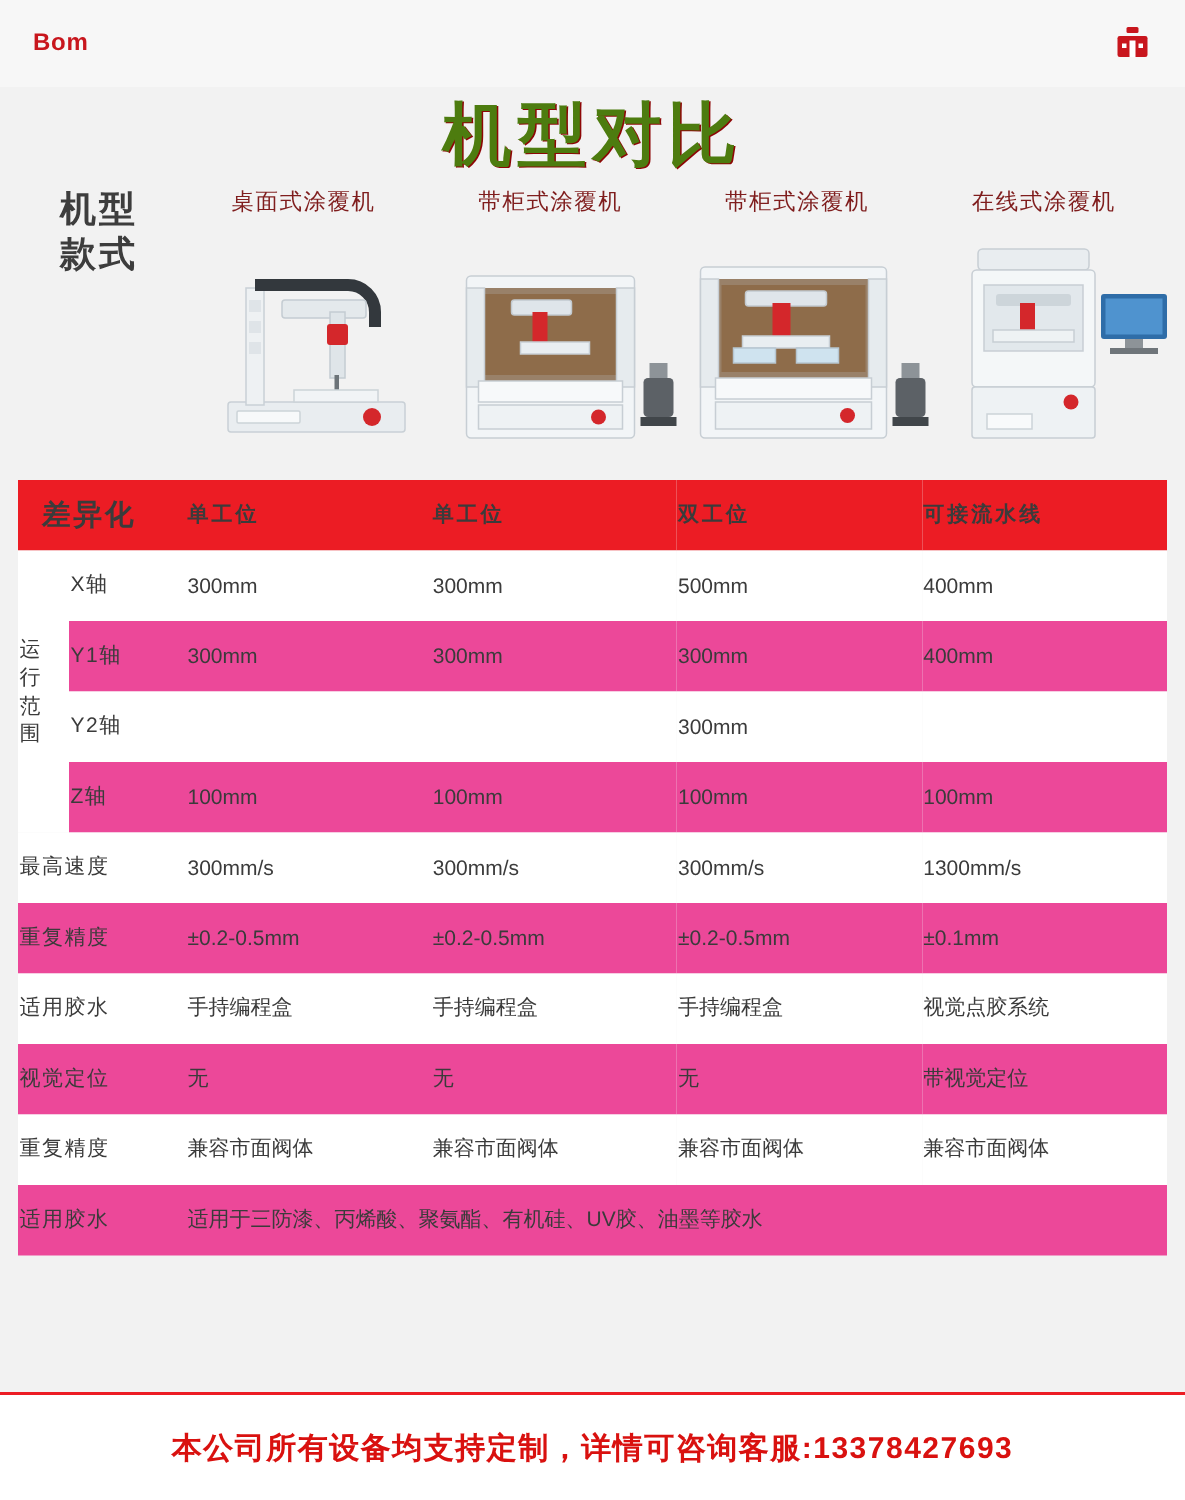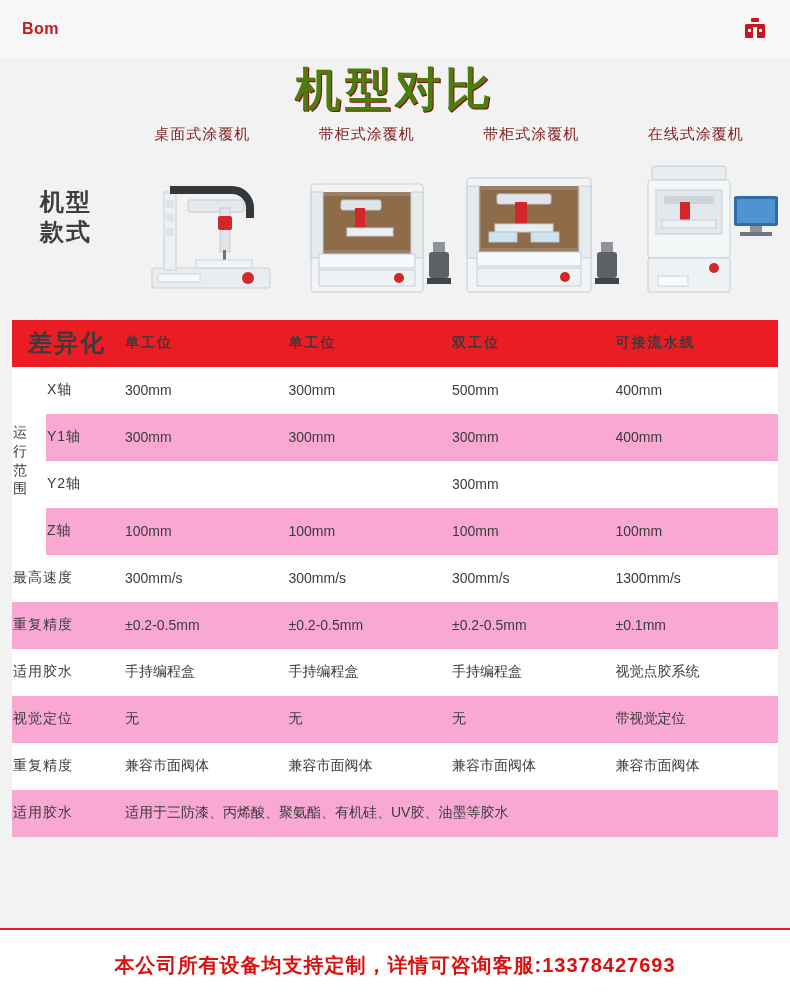--- a/index.html
+++ b/index.html
@@ -53,21 +53,21 @@
 
   
   .machine-head {
     display: flex;
     padding: 10px 12px 0 12px;
   }
   .mh-label {
     width: 108px;
     flex: 0 0 108px;
     display: flex;
-    align-items: center;
+    align-items: flex-start;
     justify-content: center;
   }
   .mh-label span {
     font-size: 24px;
     font-weight: bold;
     color: #3d3d3d;
     line-height: 1.25;
     letter-spacing: 2px;
     display: block;
     text-align: center;
@@ -110,38 +110,38 @@
   }
   .hdr td {
     background: #ec1c24;
     color: #fff;
     font-size: 19px;
     font-weight: bold;
     height: 62px;
     letter-spacing: 2px;
   }
   .hdr td.first {
-    font-size: 24px;
+    font-size: 19px;
     text-align: left;
     padding-left: 16px;
     letter-spacing: 2px;
   }
   .rowlabel {
     font-size: 14px;
     color: #3b3b3b;
     letter-spacing: 1px;
   }
   .grp {
     width: 34px;
     font-size: 14px;
     line-height: 1.35;
     letter-spacing: 1px;
     color: #3b3b3b;
   }
-  tr.band td { background: #f9a8d4; margin-left: 20px; }
+  tr.band td { background: #ec4899; margin-left: 20px; }
   tr.plain td { background: #fff; }
   table.cmp td { height: 47px; }
   .red { color: #e1261d; }
   .note-row td {
     height: 56px;
     font-size: 14px;
   }
 
   
   .footer {

